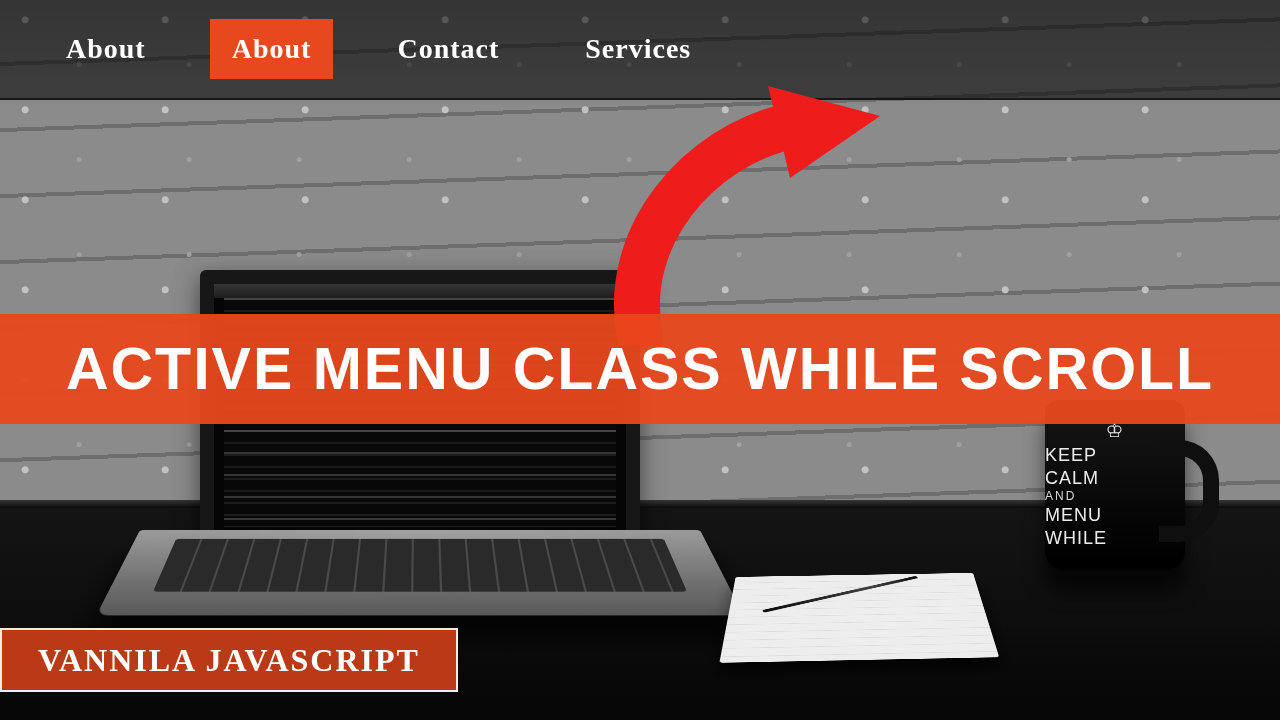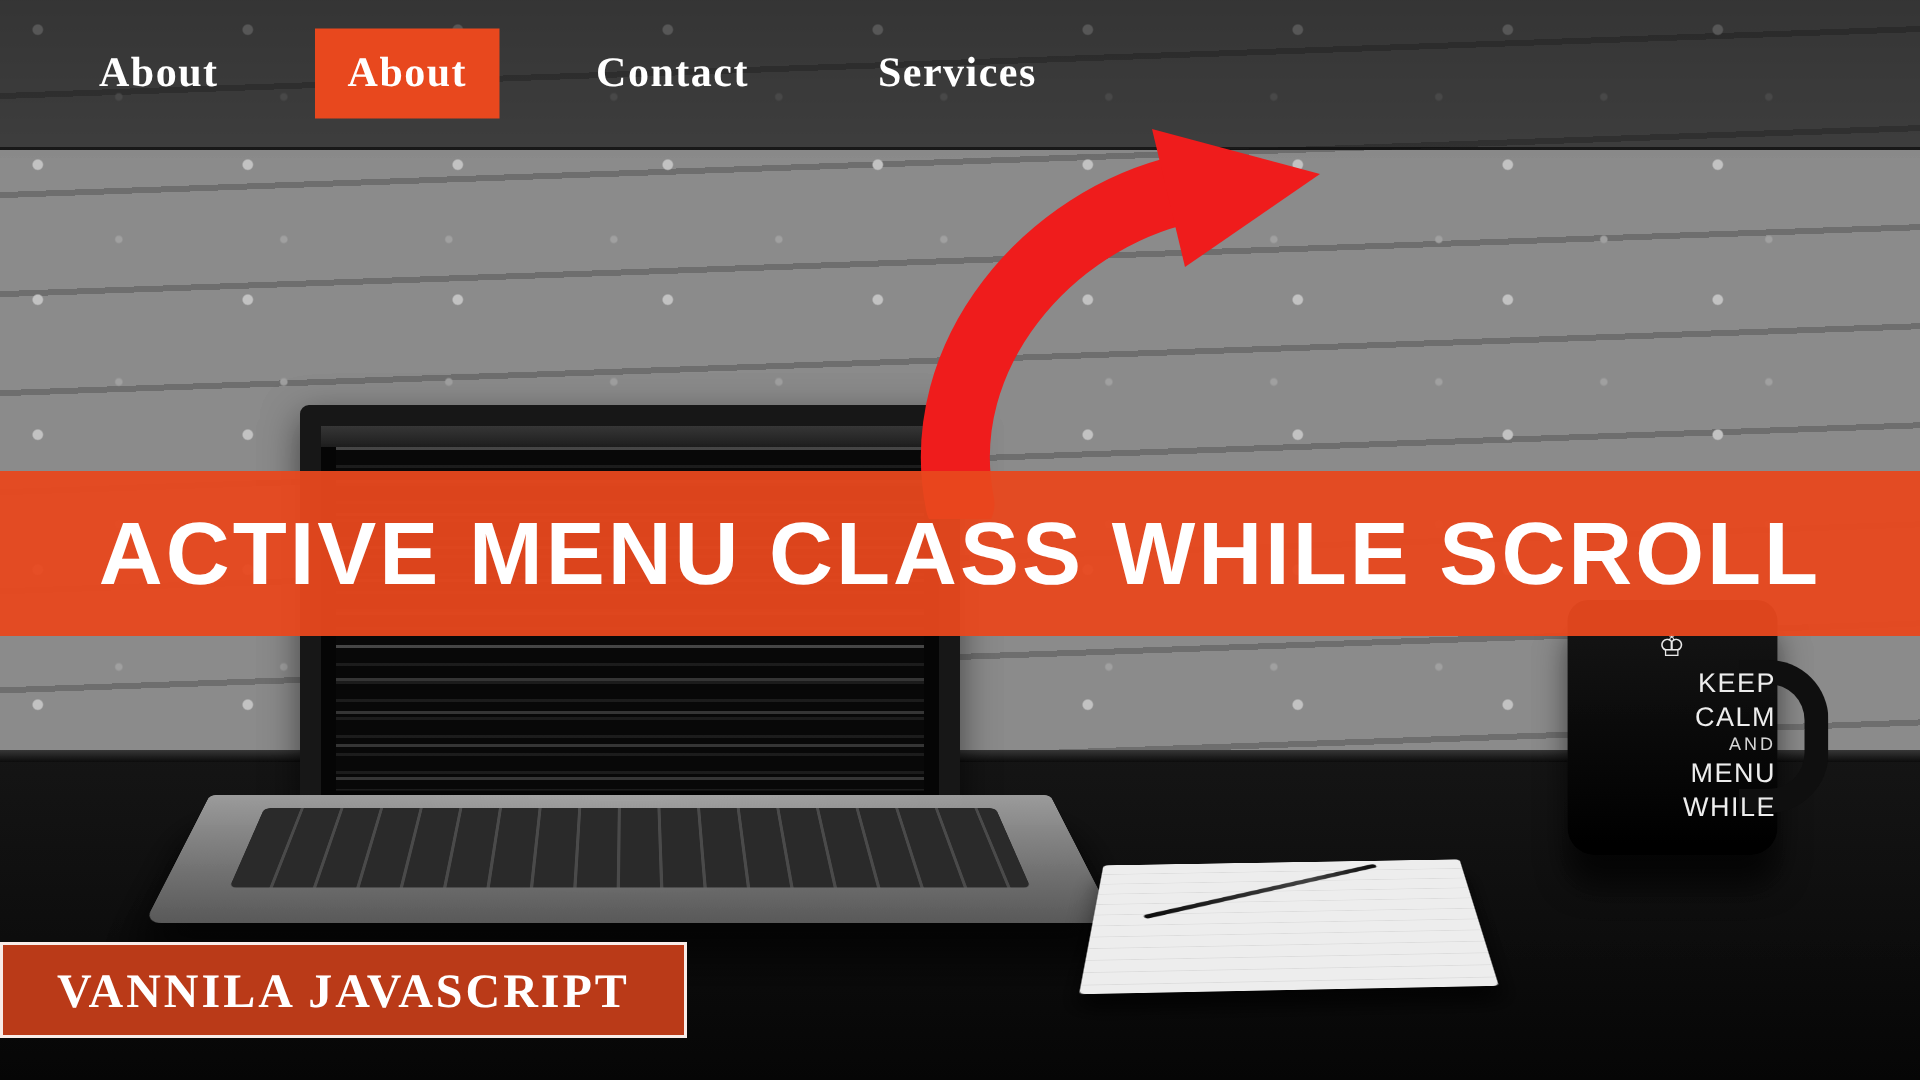--- a/index.html
+++ b/index.html
@@ -94,21 +94,21 @@
   }
   .mug::before{
     content:""; position:absolute; right:-34px; top:40px; width:44px; height:70px;
     border: 16px solid #141414; border-left: none; border-radius: 0 40px 40px 0;
   }
   .mug .crown{
     position:absolute; left:50%; top:18px; transform:translateX(-50%);
     color:#e4e4e4; font-size:20px; letter-spacing:1px;
   }
   .mug .txt{
-    position:absolute; left:0; right:1px; top:44px; text-align:right;
+    position:absolute; left:0; right:1px; top:44px; text-align:left;
     color:#e8e8e8; font-family: Impact, 'Arial Black', sans-serif;
     font-size:18px; line-height:1.25; letter-spacing:1px;
   }
   .mug .txt small{ display:block; font-size:12px; letter-spacing:2px; opacity:.9;}
   
   .header {
     position: absolute; left:0; right:0; top:0; height:100px;
     background: rgba(0,0,0,.55);
     display:flex; align-items:center; justify-content:space-between;
     padding: 0 44px 0 44px;

